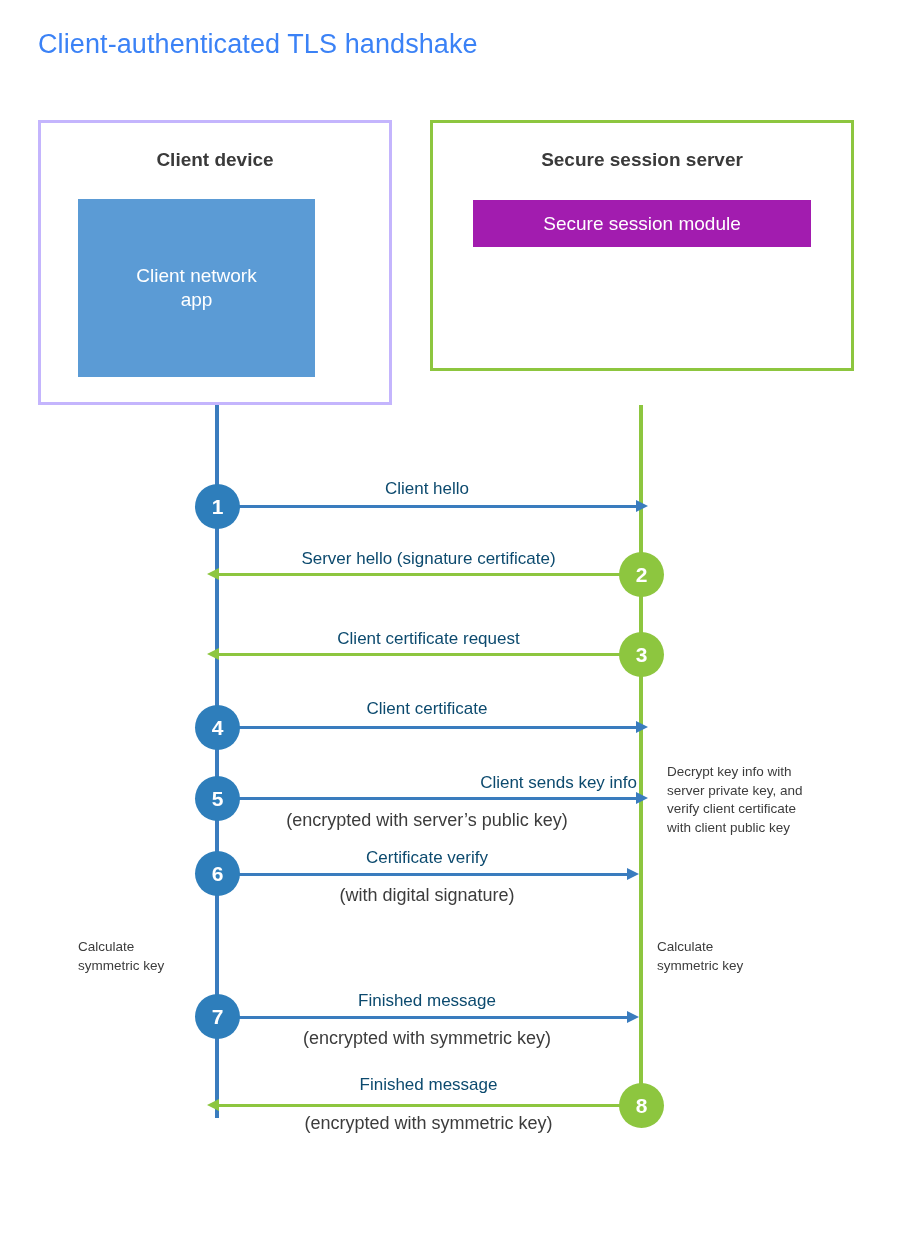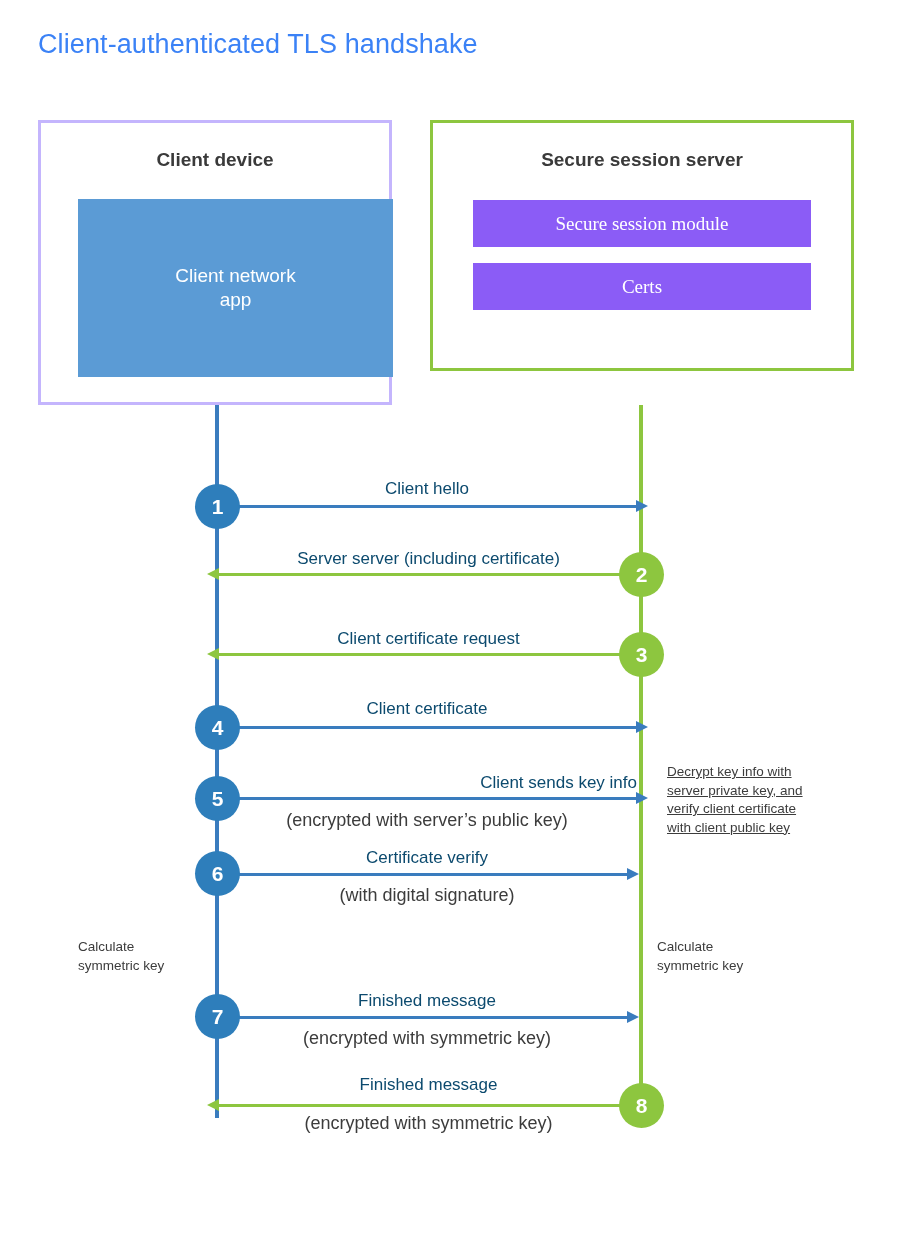--- a/index.html
+++ b/index.html
@@ -67,30 +67,29 @@
     justify-content: center;
     color: #ffffff;
     font-size: 19px;
     font-weight: 400;
     text-align: center;
     line-height: 1.25;
   }
   #client-network-app-block {
     left: 37px;
     top: 76px;
-    width: 315px;
+    width: 237px;
     height: 178px;
     background: #5b9bd5;
   }
   .server-block {
     left: 40px;
     width: 338px;
     height: 47px;
-    background: #8b5cf6;
-    font-family: Liberation Serif, serif;
+    background: #a21caf;
   }
   #server-block-0 { top: 77px; }
   #server-block-1 { top: 140px; }
   #server-block-2 { top: 203px; }
 
   
   .lifeline {
     position: absolute;
     width: 4px;
   }
@@ -168,51 +167,50 @@
   }
 
   
   .side-note {
     position: absolute;
     font-size: 13.5px;
     line-height: 1.38;
     color: #3c3c3c;
   }
   .side-note.center-aligned { }
-  .side-note.left-aligned { text-align: left; text-decoration: underline; }
+  .side-note.left-aligned { text-align: left; }
 </style>
 </head>
 <body>
 
 <div id="diagram-title">Client-authenticated TLS handshake</div>
 
 <div class="actor-box" id="client-device-box">
   <div class="actor-title">Client device</div>
   <div class="inner-block" id="client-network-app-block">Client network<br>app</div>
 </div>
 
 <div class="actor-box" id="secure-session-server-box">
   <div class="actor-title">Secure session server</div>
   <div class="inner-block server-block" id="server-block-0">Secure session module</div>
-  <div class="inner-block server-block" id="server-block-1">Certs</div>
 </div>
 
 <div class="lifeline" id="client-lifeline"></div>
 <div class="lifeline" id="server-lifeline"></div>
 
 <div class="msg-arrow blue to-right" style="left:217px; top:505px; width:420px;">
     <span class="head"></span>
   </div>
 <div class="msg-label" style="left:217px; top:479px; width:420px;">Client hello</div>
 <div class="step-circle blue" style="left:195px; top:484px;">1</div>
 
 <div class="msg-arrow green to-left" style="left:218px; top:573px; width:421px;">
     <span class="head"></span>
   </div>
-<div class="msg-label" style="left:218px; top:549px; width:421px;">Server server (including certificate)</div>
+<div class="msg-label" style="left:218px; top:549px; width:421px;">Server hello (signature certificate)</div>
 <div class="step-circle green" style="left:619px; top:552px;">2</div>
 
 <div class="msg-arrow green to-left" style="left:218px; top:653px; width:421px;">
     <span class="head"></span>
   </div>
 <div class="msg-label" style="left:218px; top:629px; width:421px;">Client certificate request</div>
 <div class="step-circle green" style="left:619px; top:632px;">3</div>
 
 <div class="msg-arrow blue to-right" style="left:217px; top:726px; width:420px;">
     <span class="head"></span>

